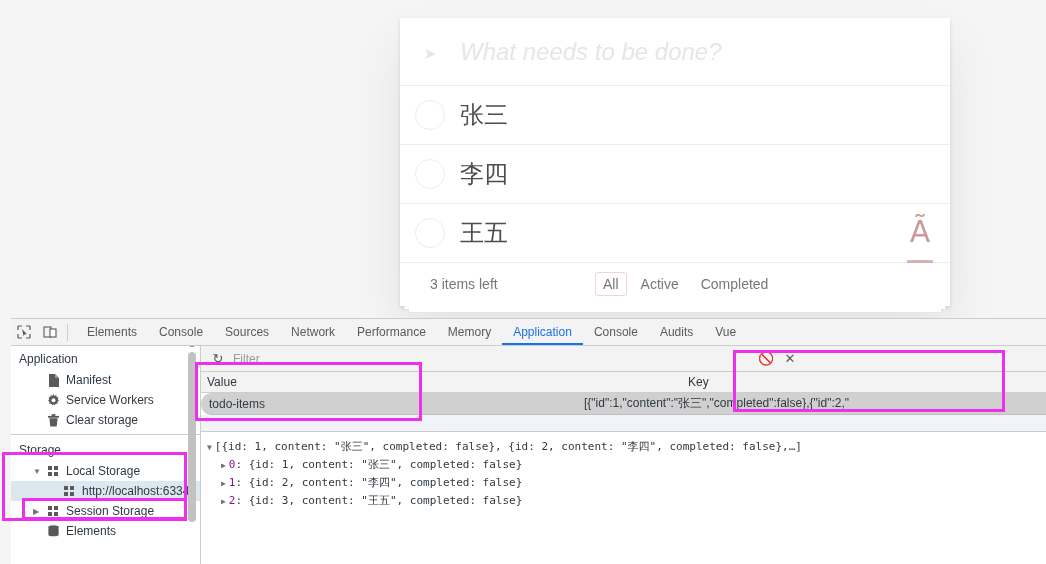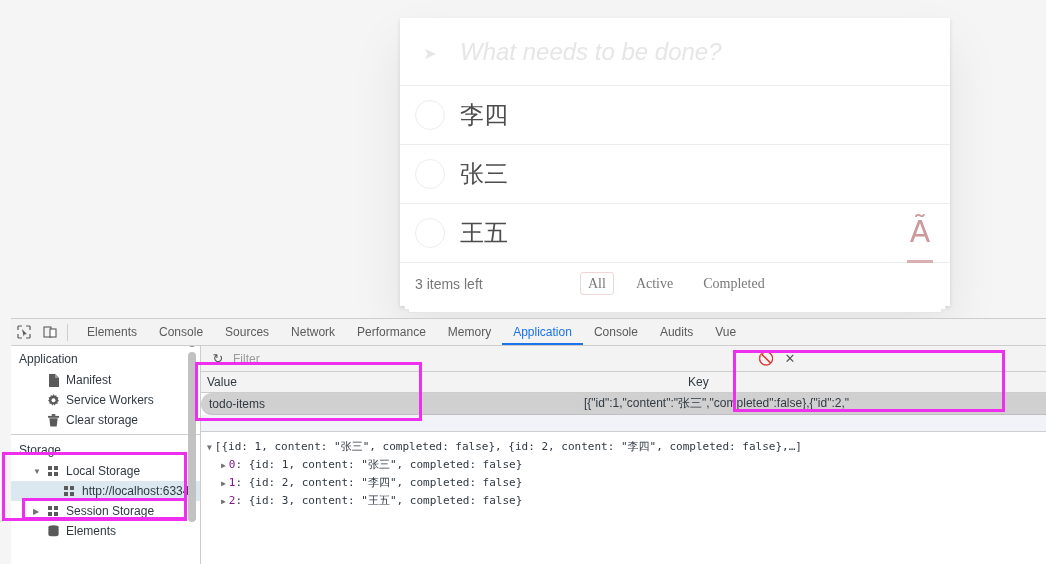--- a/index.html
+++ b/index.html
@@ -76,24 +76,24 @@
     color: #cc9a9a; font-size: 30px; line-height: 40px; text-align: center;
     font-family: "DejaVu Sans", sans-serif;
   }
   .destroy-underline {
     position: absolute; right: 17px; top: 56px; width: 26px; height: 3px;
     background: #cc9a9a; opacity: .75;
   }
 
   .todo-footer {
     height: 42px; display: flex; align-items: center;
-    color: #777; font-size: 14px; position: relative;
+    color: #777; font-size: 14px; position: relative; margin-left: 15px;
   }
   .todo-count { padding-left: 15px; width: 180px; }
-  .filters { display: flex; gap: 14px; list-style: none; font-family: Liberation Serif, serif; }
+  .filters { display: flex; gap: 6px; list-style: none; }
   .filters li a {
     color: inherit; text-decoration: none; padding: 3px 7px;
     border: 1px solid transparent; border-radius: 3px; font-size: 14px;
   }
   .filters li a.selected { border-color: rgba(175,47,47,0.2); }
 
   .app-shadow-a, .app-shadow-b {
     position: absolute; background: #ffffff; border: 1px solid #e6e6e6;
     border-top: none;
   }
@@ -237,27 +237,27 @@
       <div class="new-todo-row">
         <div class="toggle-all">➤</div>
         <input class="new-todo-input" type="text" placeholder="What needs to be done?" style="">
       </div>
 
       <ul class="todo-list">
         <li class="todo-item">
           <div class="toggle">
             <span class="toggle-circle"></span>
           </div>
-          <span class="todo-label">李四</span>
+          <span class="todo-label">张三</span>
         </li>
         <li class="todo-item">
           <div class="toggle">
             <span class="toggle-circle"></span>
           </div>
-          <span class="todo-label">张三</span>
+          <span class="todo-label">李四</span>
         </li>
         <li class="todo-item">
           <div class="toggle">
             <span class="toggle-circle"></span>
           </div>
           <span class="todo-label">王五</span>
           <span class="destroy">Ã</span>
           <span class="destroy-underline"></span>
         </li>
       </ul>

